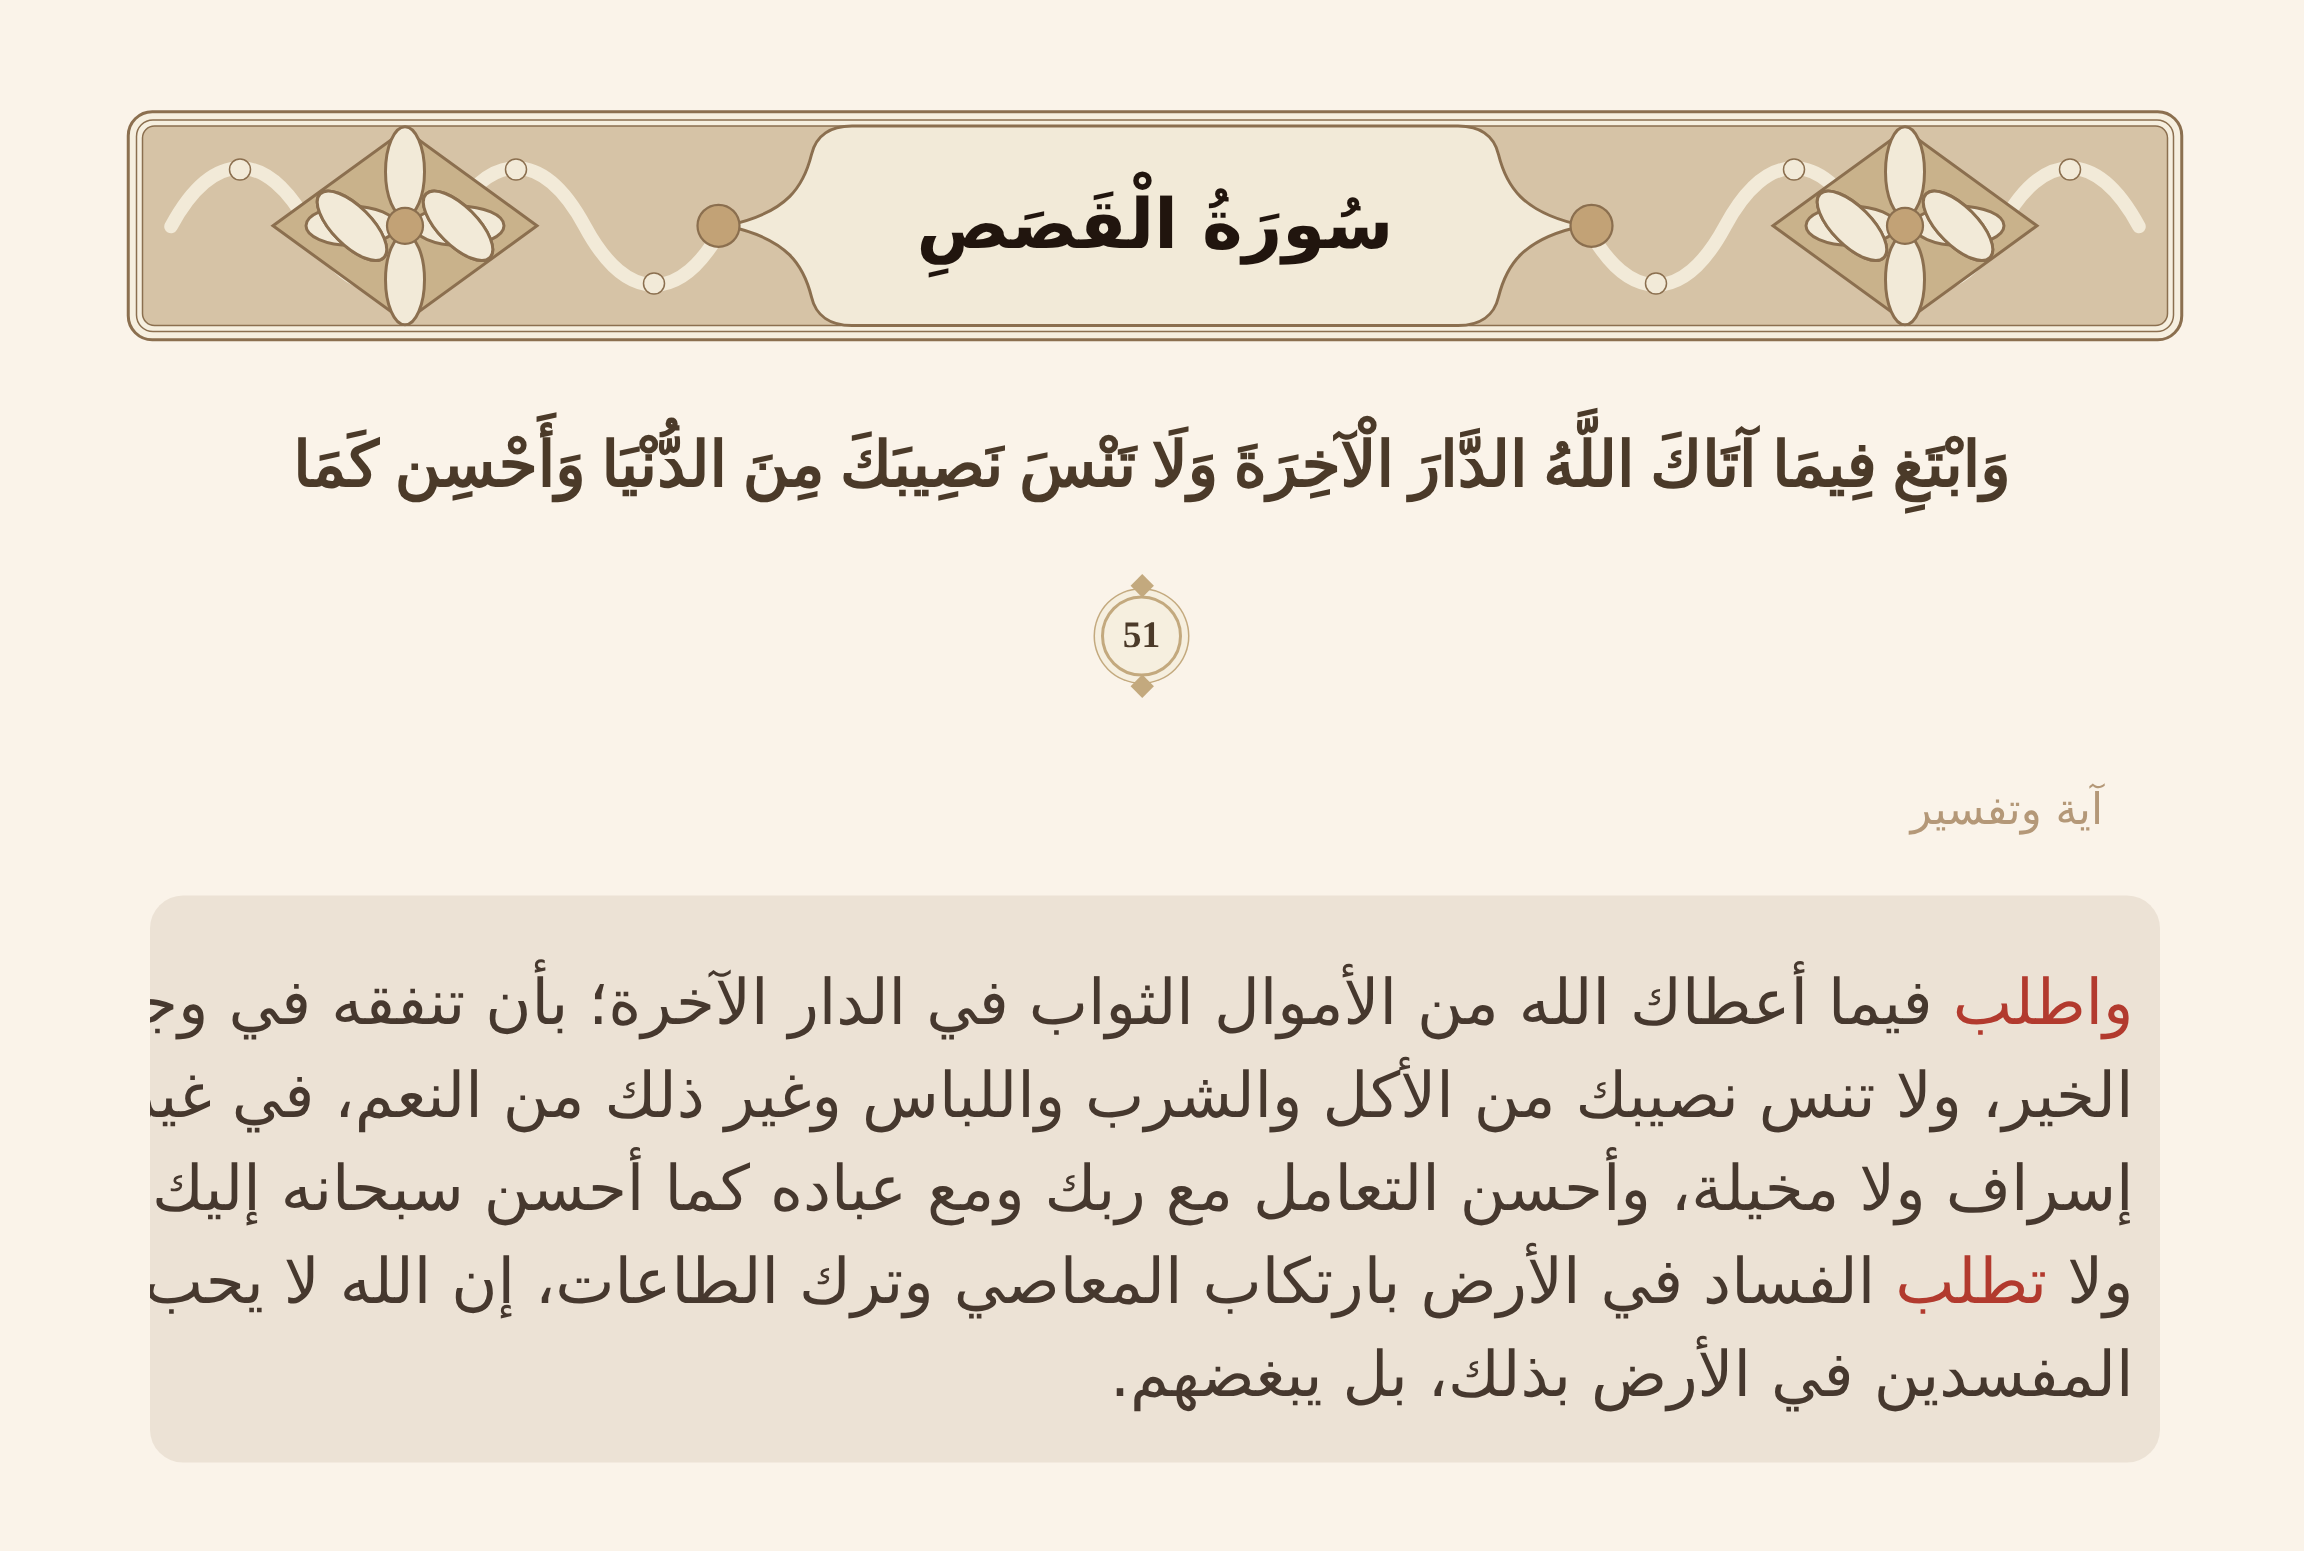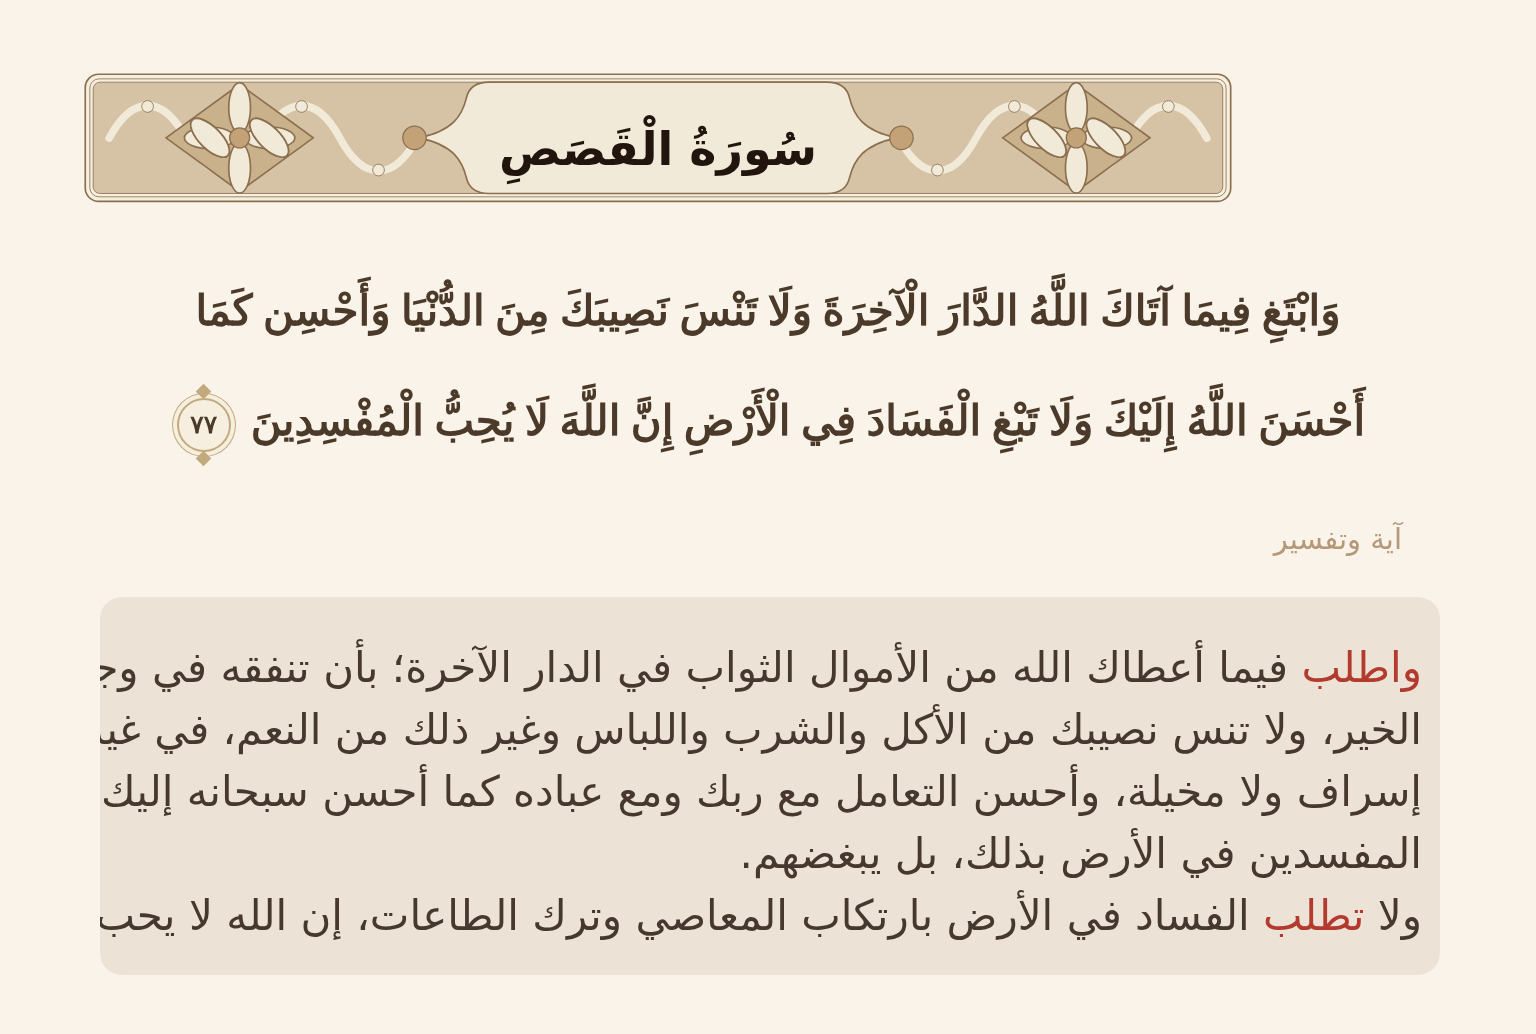--- a/index.html
+++ b/index.html
@@ -7,21 +7,21 @@
     --tafsir-bg:#ece2d5; --tafsir-ink:#46382e; --red:#b23a2e;
     --banner-line:#8b6f4f; --banner-cream:#f6efdf; --banner-tan:#d6c3a6;
     --banner-tan2:#c9b28b; --banner-accent:#c2a276; --panel-cream:#f2ead8; --marker-gold:#c3a97e;
   }
   *{box-sizing:border-box;margin:0;padding:0;}
   html,body{width:1536px;height:1034px;}
   body{
     position:relative;background:var(--page-bg);overflow:hidden;
     font-family:"DejaVu Sans",sans-serif;
   }
-  .banner{position:absolute;left:84px;top:73px;width:1148px;height:155px;}
+  .banner{position:absolute;left:84px;top:73px;width:1372px;height:155px;}
   .banner svg{position:absolute;inset:0;display:block;}
   .banner-title{
     position:absolute;inset:0;display:flex;align-items:center;justify-content:center;
     font-size:46px;font-weight:bold;color:var(--title-ink);direction:rtl;padding-bottom:4px;
   }
   .verse{
     position:absolute;left:60px;right:60px;top:256px;direction:rtl;text-align:center;
     color:var(--verse-ink);font-weight:bold;font-size:42px;line-height:110px;white-space:nowrap;font-family:Liberation Serif, serif;
   }
   .ayah-marker{
@@ -95,29 +95,29 @@
     <circle cx="977" cy="77.5" r="14" style="fill:var(--banner-accent);stroke:var(--banner-line);stroke-width:1.5"></circle>
   </svg>
   <div class="banner-title">سُورَةُ الْقَصَصِ</div>
 </div>
 
 <div class="verse">
   <div>
     <span>وَابْتَغِ فِيمَا آتَاكَ اللَّهُ الدَّارَ الْآخِرَةَ وَلَا تَنْسَ نَصِيبَكَ مِنَ الدُّنْيَا وَأَحْسِن كَمَا</span>
   </div>
   <div>
-    <span>أَحْسَنَ اللَّهُ إِلَيْكَ وَلَا تَبْغِ الْفَسَادَ فِي الْأَرْضِ إِنَّ اللَّهَ لَا يُحِبُّ الْمُفْسِدِينَ</span><span class="ayah-marker">
-        <span>٧٧</span>
+    <span class="ayah-marker">
+        <span>51</span>
       </span>
   </div>
 </div>
 
 <div class="section-label">آية وتفسير</div>
 
 <div class="tafsir-card">
   <div id="tafsir-text">
       <div class="tafsir-line"><span class="hl">واطلب</span><span> فيما أعطاك الله من الأموال الثواب في الدار الآخرة؛ بأن تنفقه في وجوه</span></div>
       <div class="tafsir-line"><span>الخير، ولا تنس نصيبك من الأكل والشرب واللباس وغير ذلك من النعم، في غير</span></div>
       <div class="tafsir-line"><span>إسراف ولا مخيلة، وأحسن التعامل مع ربك ومع عباده كما أحسن سبحانه إليك،</span></div>
+      <div class="tafsir-line"><span>ولا </span><span class="hl">تطلب</span><span> الفساد في الأرض بارتكاب المعاصي وترك الطاعات، إن الله لا يحب</span></div>
       <div class="tafsir-line"><span>المفسدين في الأرض بذلك، بل يبغضهم.</span></div>
-      <div class="tafsir-line"><span>ولا </span><span class="hl">تطلب</span><span> الفساد في الأرض بارتكاب المعاصي وترك الطاعات، إن الله لا يحب</span></div>
     </div>
 </div>
 
 </body></html>

